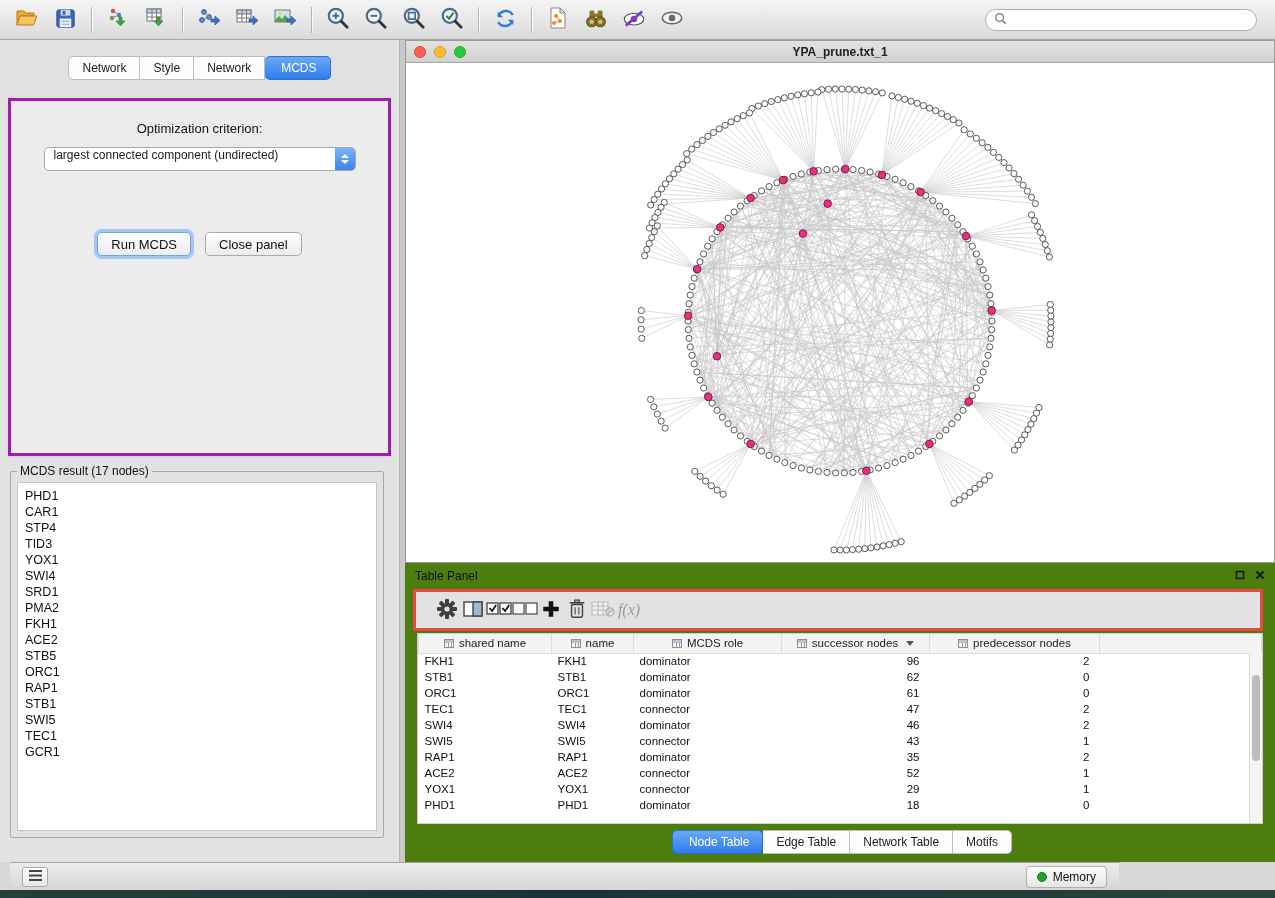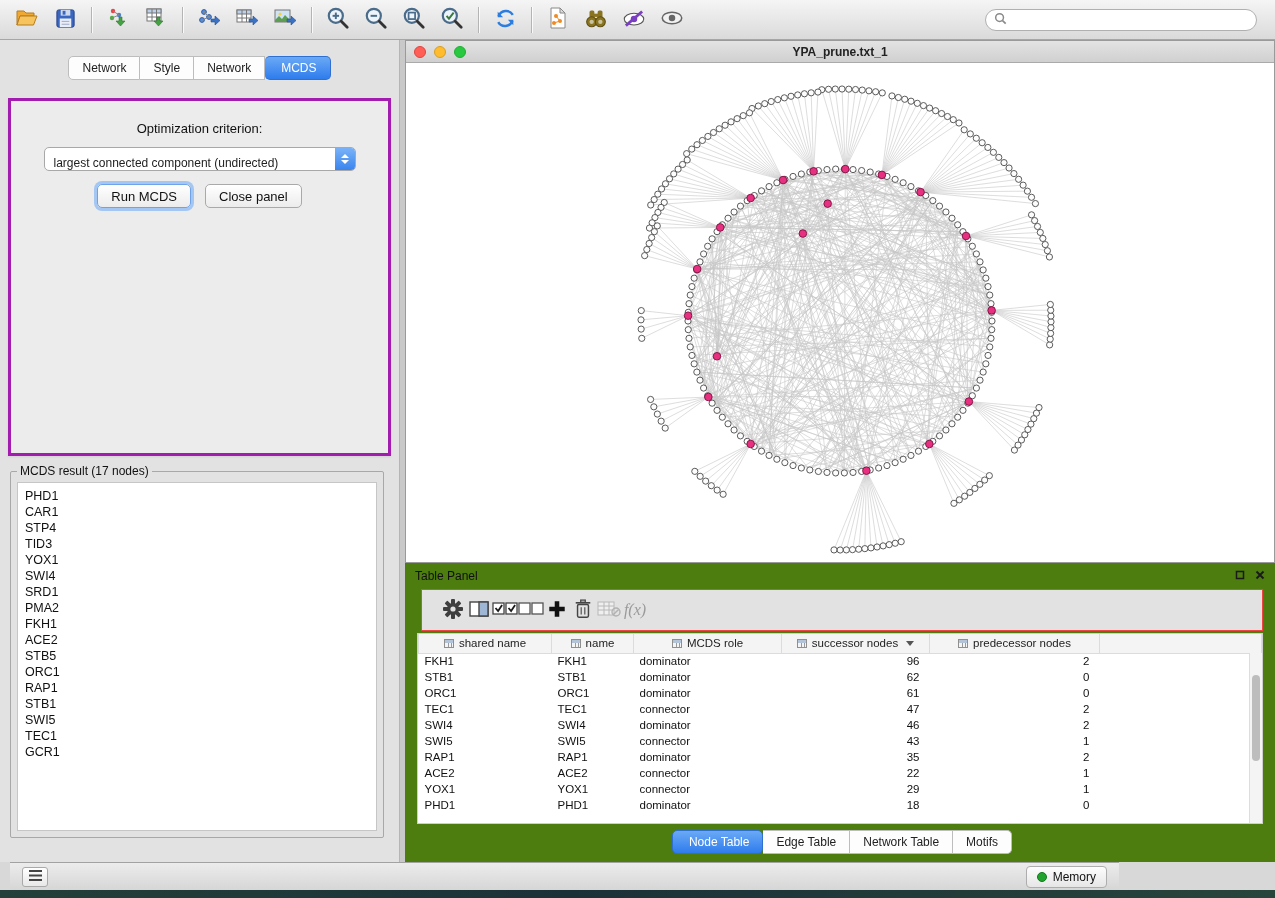--- a/index.html
+++ b/index.html
@@ -18,28 +18,28 @@
 .panel-head{height:26px;display:flex;align-items:center;padding:0 10px;}
 .panel-head .ph-title{flex:1;font-size:12px;color:#111;}
 .ph-icons{display:flex;gap:10px;align-items:center;}
 .cp-tabs{display:flex;justify-content:center;margin-top:16px;text-align:center;}
 .seg-tab{padding:4px 13px;font-size:12px;background:#fdfdfd;border:1px solid #bdbdbd;border-left:none;color:#222;}
 .seg-tab:first-child{border-left:1px solid #bdbdbd;border-radius:5px 0 0 5px;}
 .seg-tab:last-child{border-radius:0 5px 5px 0;}
 .cp-tabs .seg-tab.active,.table-tabs .seg-tab.active{background:linear-gradient(#6aa9f5,#2e7ced);color:#fff;border-color:#2e6fd0;border-radius:5px;padding-left:16px;}
 .cp-body{position:absolute;left:8px;right:8px;top:58px;height:358px;background:#ececec;border:3px solid #a21caf;box-shadow:0 1px 2px rgba(0,0,0,.08);}
 .opt-label{text-align:center;margin-top:20px;font-size:13px;color:#111;}
-.dropdown{width:312px;height:24px;margin:11px auto 0;background:#fff;border:1px solid #a8a8a8;border-radius:5px;display:flex;align-items:flex-end;padding-left:9px;font-size:12px;position:relative;}
+.dropdown{width:312px;height:24px;margin:11px auto 0;background:#fff;border:1px solid #a8a8a8;border-radius:5px;display:flex;align-items:flex-start;padding-left:9px;font-size:12px;position:relative;}
 .dd-value{flex:1;white-space:nowrap;overflow:hidden;}
 .dd-stepper{width:20px;height:22px;background:linear-gradient(#79b2f7,#3a84ef);border-radius:0 4px 4px 0;display:flex;flex-direction:column;align-items:center;justify-content:center;gap:2px;}
 .dd-stepper i{width:0;height:0;border-left:4px solid transparent;border-right:4px solid transparent;}
 .dd-up{border-bottom:4px solid #fff;}
 .dd-down{border-top:4px solid #fff;}
 .btn-row{display:flex;justify-content:center;gap:14px;margin-top:13px;}
-.mac-btn{height:24px;padding:0 13px;font-size:13px;font-family:"Liberation Sans",sans-serif;background:linear-gradient(#fff,#ececec);border:1px solid #a9a9a9;border-radius:5px;color:#111;}
+.mac-btn{height:24px;padding:0 13px;font-size:13px;font-family:"Liberation Sans",sans-serif;background:linear-gradient(#fff,#ececec);border:1px solid #a9a9a9;border-radius:5px;color:#111;margin-top:48px;}
 .mac-btn.focused{box-shadow:0 0 0 3px #a3c6f3;border-color:#6ea3ec;}
 .result-box{position:absolute;left:10px;width:374px;top:424px;height:374px;border:1px solid #a8a8a8;border-radius:2px;padding:0;}
 .result-box legend{font-size:12px;color:#111;margin-left:6px;padding:0 3px;}
 .result-list{position:absolute;left:6px;right:6px;top:4px;bottom:6px;background:#fff;border:1px solid #c6c6c6;padding:5px 7px;overflow:hidden;}
 .result-item{font-size:12.5px;line-height:16px;color:#111;}
 
 
 .divider-v{position:absolute;left:400px;top:40px;width:5px;height:822px;background:#c9c9c9;}
 
 
@@ -47,21 +47,21 @@
 .net-titlebar{height:22px;background:linear-gradient(#e3e3e3,#d0d0d0);border-bottom:1px solid #aaa;display:flex;align-items:center;position:relative;}
 .tl{width:12px;height:12px;border-radius:50%;margin-left:8px;}
 .tl.red{background:#ff5f57;border:1px solid #e0443e;}
 .tl.yellow{background:#febc2e;border:1px solid #d89e24;}
 .tl.green{background:#28c840;border:1px solid #1faf34;}
 .net-title{position:absolute;left:0;right:0;text-align:center;font-size:12px;font-weight:bold;color:#222;pointer-events:none;}
 .net-canvas{position:absolute;left:0;right:0;top:22px;bottom:0;background:#fff;overflow:hidden;}
 
 
 .table-panel{position:absolute;left:405px;top:563px;width:870px;height:299px;background:#4d7c0f;}
-.tp-toolbar{position:absolute;left:16px;right:12px;top:26px;height:42px;background:#e2e2e2;border:1px solid #ef4444;display:flex;align-items:center;padding-left:18px;}
+.tp-toolbar{position:absolute;left:8px;right:12px;top:26px;height:42px;background:#e2e2e2;border:3px solid #ef4444;display:flex;align-items:center;padding-left:18px;}
 .tpt-btn{display:flex;align-items:center;justify-content:center;width:26px;height:26px;}
 .fx{font-family:"Liberation Serif",serif;font-style:italic;font-size:16px;color:#9a9a9a;}
 .tp-table{position:absolute;left:12px;right:12px;top:70px;bottom:38px;background:#fff;border:1px solid #cfcfcf;overflow:hidden;}
 table.ntable{border-collapse:collapse;width:100%;table-layout:fixed;}
 .ntable th{height:19px;background:#f4f4f4;border:1px solid #dcdcdc;border-top:none;font-weight:normal;font-size:11.5px;color:#222;text-align:center;white-space:nowrap;overflow:hidden;}
 .ntable td{height:16px;font-size:11.5px;color:#111;padding:0 6px;white-space:nowrap;overflow:hidden;}
 .ntable td.num{text-align:right;padding-right:10px;}
 .hgrid{display:inline-block;width:10px;height:9px;border:1px solid #8f8f8f;vertical-align:-1px;margin-right:5px;background:linear-gradient(#b3c3d8 0 3px,transparent 3px),linear-gradient(90deg,transparent 0 3px,#9a9a9a 3px 4px,transparent 4px 6px,#9a9a9a 6px 7px,transparent 7px);}
 .hchev{display:inline-block;width:0;height:0;border-left:4px solid transparent;border-right:4px solid transparent;border-top:5px solid #555;margin-left:8px;vertical-align:1px;}
 .vscroll{position:absolute;right:0;top:19px;bottom:0;width:13px;background:#f4f4f4;border-left:1px solid #ddd;}
@@ -1259,21 +1259,21 @@
             <td>RAP1</td>
             <td>dominator</td>
             <td class="num">35</td>
             <td class="num">2</td>
             <td></td>
           </tr>
           <tr>
             <td>ACE2</td>
             <td>ACE2</td>
             <td>connector</td>
-            <td class="num">22</td>
+            <td class="num">52</td>
             <td class="num">1</td>
             <td></td>
           </tr>
           <tr>
             <td>YOX1</td>
             <td>YOX1</td>
             <td>connector</td>
             <td class="num">29</td>
             <td class="num">1</td>
             <td></td>

